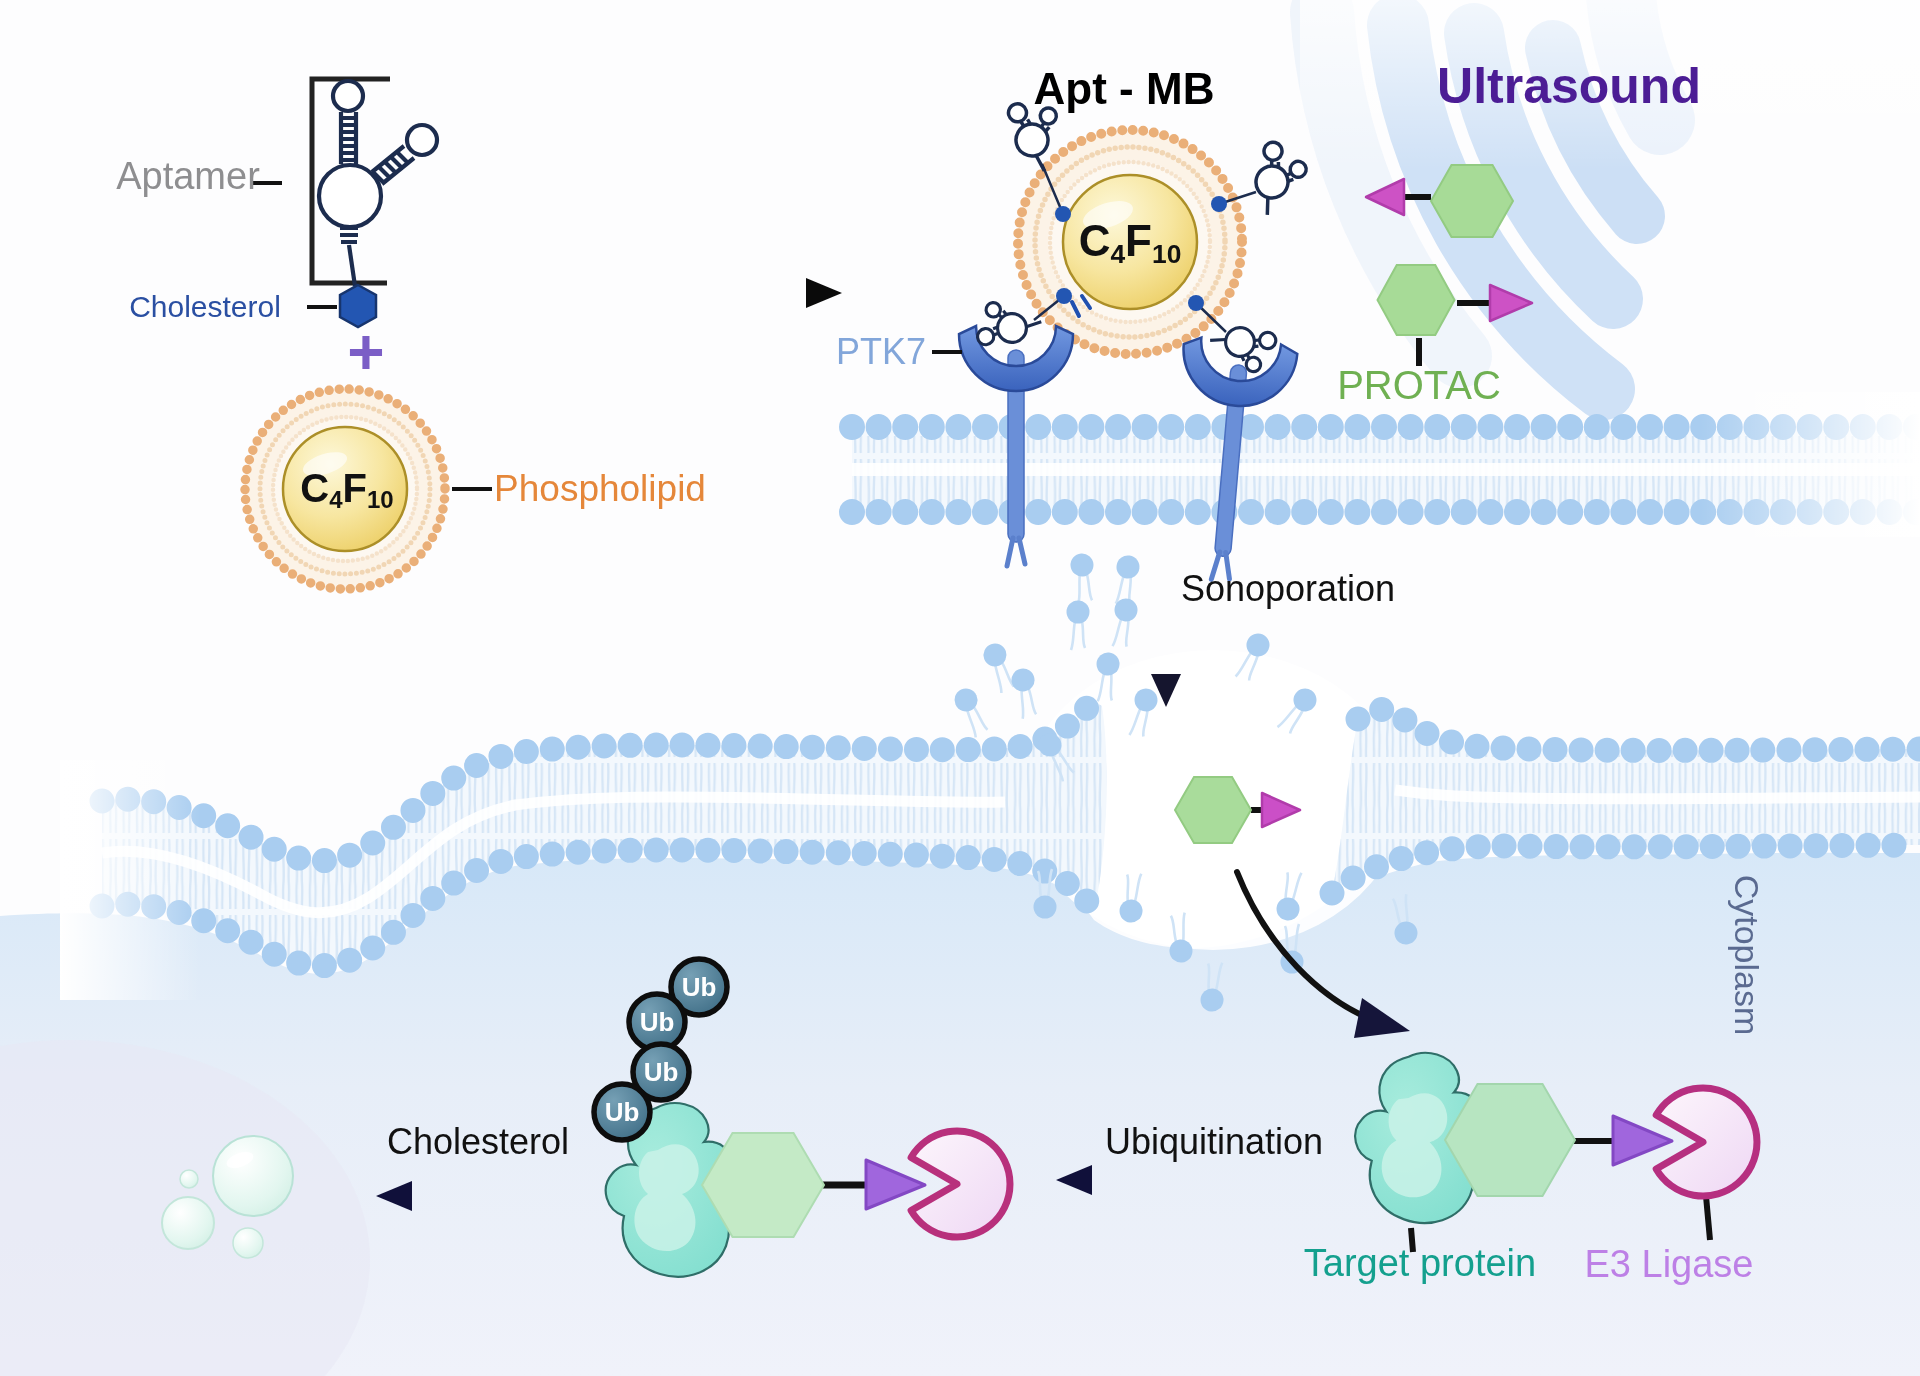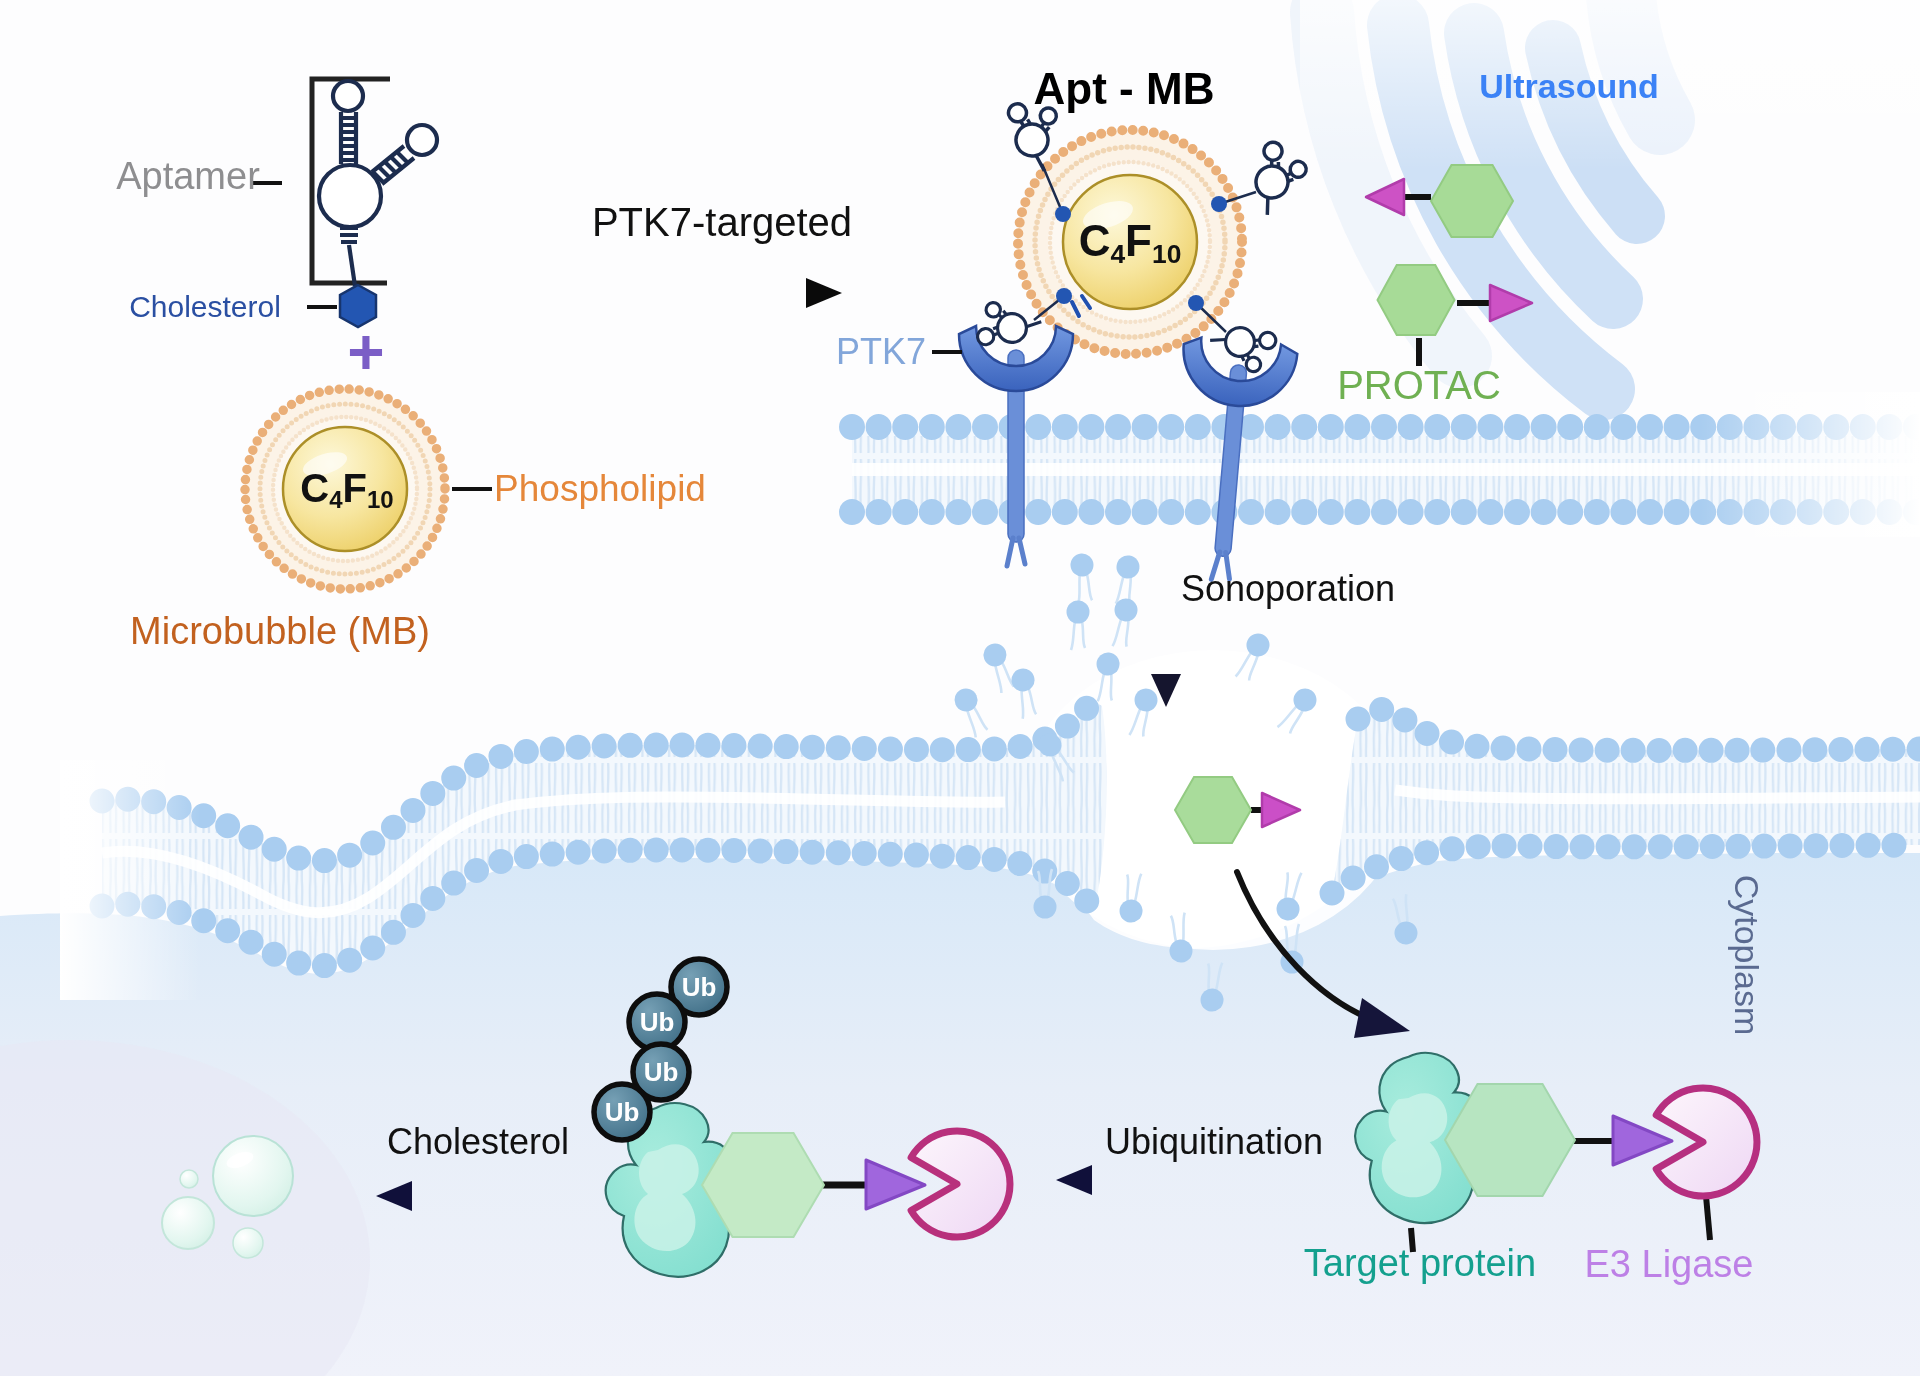--- a/index.html
+++ b/index.html
@@ -327,26 +327,24 @@
   </g>
 </svg>
 
 <div class="lbl" style="left:188px;top:177px;font-size:38px;color:#8e8e90;">Aptamer</div>
 <div class="lbl" style="left:205px;top:307px;font-size:30px;color:#2a4fa2;">Cholesterol</div>
 <div class="lbl" style="left:366px;top:352px;font-size:64px;font-weight:800;color:#7b5ec6;">+</div>
 <div class="lbl gas" style="left:347px;top:489px;font-size:40px;">
   <span>C</span><sub>4</sub><span>F</span><sub>10</sub>
 </div>
 <div class="lbl" style="left:600px;top:489px;font-size:37px;color:#e5873a;">Phospholipid</div>
-<div class="lbl" style="left:280px;top:632px;font-size:38px;color:#c2611f;">Microbubble (MB)</div>
 <div class="lbl center" style="left:722px;top:222px;font-size:40px;color:#111;">
-  <div>PTK7-targeted</div>
 </div>
 <div class="lbl" style="left:1124px;top:88px;font-size:44px;font-weight:bold;color:#000;">Apt - MB</div>
-<div class="lbl" style="left:1569px;top:86px;font-size:34px;font-weight:bold;color:#3b82f6;">Ultrasound</div>
+<div class="lbl" style="left:1569px;top:86px;font-size:50px;font-weight:bold;color:#4c1d95;">Ultrasound</div>
 <div class="lbl gas" style="left:1130px;top:242px;font-size:44px;">
   <span>C</span><sub>4</sub><span>F</span><sub>10</sub>
 </div>
 <div class="lbl" style="left:881px;top:351px;font-size:36px;color:#82a6da;">PTK7</div>
 <div class="lbl" style="left:1419px;top:385px;font-size:40px;color:#6fb052;">PROTAC</div>
 <div class="lbl" style="left:1288px;top:588px;font-size:36px;color:#111;">Sonoporation</div>
 <div class="lbl" style="left:1747px;top:955px;font-size:34px;color:#5a6a90;transform:translate(-50%,-50%) rotate(90deg);">Cytoplasm</div>
 <div class="lbl" style="left:1214px;top:1141px;font-size:36px;color:#111;">Ubiquitination</div>
 <div class="lbl" style="left:478px;top:1141px;font-size:36px;color:#111;">Cholesterol</div>
 <div class="lbl" style="left:1420px;top:1264px;font-size:38px;color:#14a08e;">Target protein</div>

